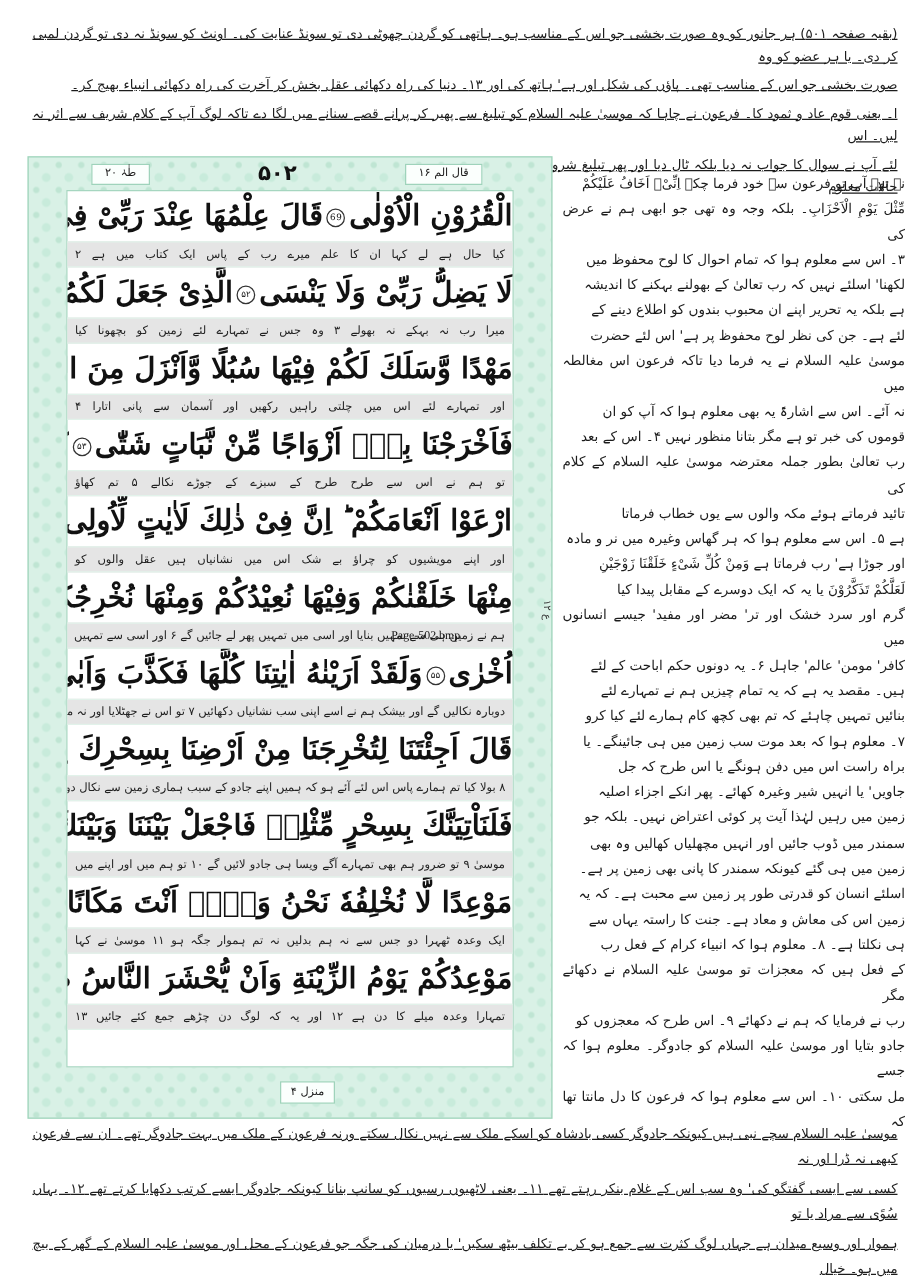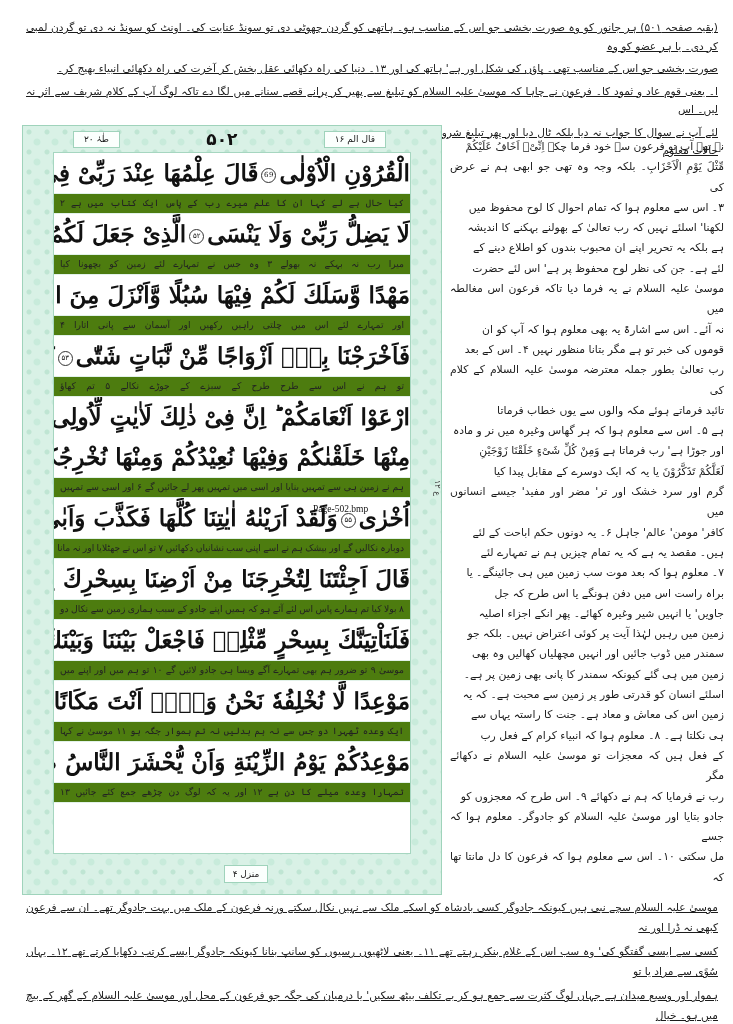--- a/index.html
+++ b/index.html
@@ -43,21 +43,21 @@
     background:#ffffff; border:1px solid #a6d6c0;
   }
   .verse-line {
     height:40px; line-height:40px; direction:rtl; text-align:center;
     font-family:"DejaVu Serif", serif; font-size:23px; font-weight:bold; color:#111; white-space:nowrap; overflow:hidden;
     letter-spacing:0.5px;
   }
   .trans-line {
     height:19px; line-height:19px; direction:rtl; text-align:justify; text-align-last:justify;
     font-size:9.2px; color:#222; padding:0 6px; white-space:nowrap; overflow:hidden;
-    background:#4d7c0f; border-top:1px solid #e2f2ea; border-bottom:1px solid #e2f2ea;font-family:Liberation Serif, serif;
+    background:#e5e5e5; border-top:1px solid #e2f2ea; border-bottom:1px solid #e2f2ea;
   }
   .ayah-mark {
     display:inline-block; width:13px; height:13px; border-radius:50%; border:1px solid #333;
     font-size:7px; line-height:13px; text-align:center; vertical-align:middle; margin:0 3px; font-weight:normal;
     background:#fff;
   }
   #panel-footer {
     position:absolute; left:0; right:0; bottom:10px; height:20px; display:flex; justify-content:center; align-items:center;margin-left:28px;
   }
   #manzil-box {
@@ -104,20 +104,21 @@
     <div class="verse-line"><span>لَا یَضِلُّ رَبِّیْ وَلَا یَنْسَی</span><span class="ayah-mark">۵۲</span><span>الَّذِیْ جَعَلَ لَكُمُ الْاَرْضَ</span></div>
     <div class="trans-line">میرا رب نہ بہکے نہ بھولے ۳ وہ جس نے تمہارے لئے زمین کو بچھونا کیا</div>
 
     <div class="verse-line"><span>مَهْدًا وَّسَلَكَ لَكُمْ فِیْهَا سُبُلًا وَّاَنْزَلَ مِنَ السَّمَآءِ مَآءً</span></div>
     <div class="trans-line">اور تمہارے لئے اس میں چلتی راہیں رکھیں اور آسمان سے پانی اتارا ۴</div>
 
     <div class="verse-line"><span>فَاَخْرَجْنَا بِهٖۤ اَزْوَاجًا مِّنْ نَّبَاتٍ شَتّٰی</span><span class="ayah-mark">۵۳</span><span>كُلُوْا وَ</span></div>
     <div class="trans-line">تو ہم نے اس سے طرح طرح کے سبزے کے جوڑے نکالے ۵ تم کھاؤ</div>
 
     <div class="verse-line"><span>ارْعَوْا اَنْعَامَكُمْ ؕ اِنَّ فِیْ ذٰلِكَ لَاٰیٰتٍ لِّاُولِی النُّهٰی</span></div>
+    <div class="trans-line">اور اپنے مویشیوں کو چراؤ بے شک اس میں نشانیاں ہیں عقل والوں کو</div>
 
     <div class="verse-line"><span>مِنْهَا خَلَقْنٰكُمْ وَفِیْهَا نُعِیْدُكُمْ وَمِنْهَا نُخْرِجُكُمْ تَارَةً</span></div>
     <div class="trans-line">ہم نے زمین ہی سے تمہیں بنایا اور اسی میں تمہیں پھر لے جائیں گے ۶ اور اسی سے تمہیں</div>
 
     <div class="verse-line"><span>اُخْرٰی</span><span class="ayah-mark">۵۵</span><span>وَلَقَدْ اَرَیْنٰهُ اٰیٰتِنَا كُلَّهَا فَكَذَّبَ وَاَبٰی</span></div>
     <div class="trans-line">دوبارہ نکالیں گے اور بیشک ہم نے اسے اپنی سب نشانیاں دکھائیں ۷ تو اس نے جھٹلایا اور نہ مانا</div>
 
     <div class="verse-line"><span>قَالَ اَجِئْتَنَا لِتُخْرِجَنَا مِنْ اَرْضِنَا بِسِحْرِكَ یٰمُوْسٰی</span></div>
     <div class="trans-line">۸ بولا کیا تم ہمارے پاس اس لئے آئے ہو کہ ہمیں اپنے جادو کے سبب ہماری زمین سے نکال دو</div>
 
@@ -150,20 +151,21 @@
   <p>نہ آئے۔ اس سے اشارۃً یہ بھی معلوم ہوا کہ آپ کو ان</p>
   <p>قوموں کی خبر تو ہے مگر بتانا منظور نہیں ۴۔ اس کے بعد</p>
   <p>رب تعالیٰ بطور جملہ معترضہ موسیٰ علیہ السلام کے کلام کی</p>
   <p>تائید فرماتے ہوئے مکہ والوں سے یوں خطاب فرماتا</p>
   <p>ہے ۵۔ اس سے معلوم ہوا کہ ہر گھاس وغیرہ میں نر و مادہ</p>
   <p>اور جوڑا ہے' رب فرماتا ہے وَمِنْ كُلِّ شَیْءٍ خَلَقْنَا زَوْجَیْنِ</p>
   <p>لَعَلَّكُمْ تَذَكَّرُوْنَ یا یہ کہ ایک دوسرے کے مقابل پیدا کیا</p>
   <p>گرم اور سرد خشک اور تر' مضر اور مفید' جیسے انسانوں میں</p>
   <p>کافر' مومن' عالم' جاہل ۶۔ یہ دونوں حکم اباحت کے لئے</p>
   <p>ہیں۔ مقصد یہ ہے کہ یہ تمام چیزیں ہم نے تمہارے لئے</p>
+  <p>بنائیں تمہیں چاہئے کہ تم بھی کچھ کام ہمارے لئے کیا کرو</p>
   <p>۷۔ معلوم ہوا کہ بعد موت سب زمین میں ہی جائینگے۔ یا</p>
   <p>براہ راست اس میں دفن ہونگے یا اس طرح کہ جل</p>
   <p>جاویں' یا انہیں شیر وغیرہ کھائے۔ پھر انکے اجزاء اصلیہ</p>
   <p>زمین میں رہیں لہٰذا آیت پر کوئی اعتراض نہیں۔ بلکہ جو</p>
   <p>سمندر میں ڈوب جائیں اور انہیں مچھلیاں کھالیں وہ بھی</p>
   <p>زمین میں ہی گئے کیونکہ سمندر کا پانی بھی زمین پر ہے۔</p>
   <p>اسلئے انسان کو قدرتی طور پر زمین سے محبت ہے۔ کہ یہ</p>
   <p>زمین اس کی معاش و معاد ہے۔ جنت کا راستہ یہاں سے</p>
   <p>ہی نکلتا ہے۔ ۸۔ معلوم ہوا کہ انبیاء کرام کے فعل رب</p>
   <p>کے فعل ہیں کہ معجزات تو موسیٰ علیہ السلام نے دکھائے مگر</p>

